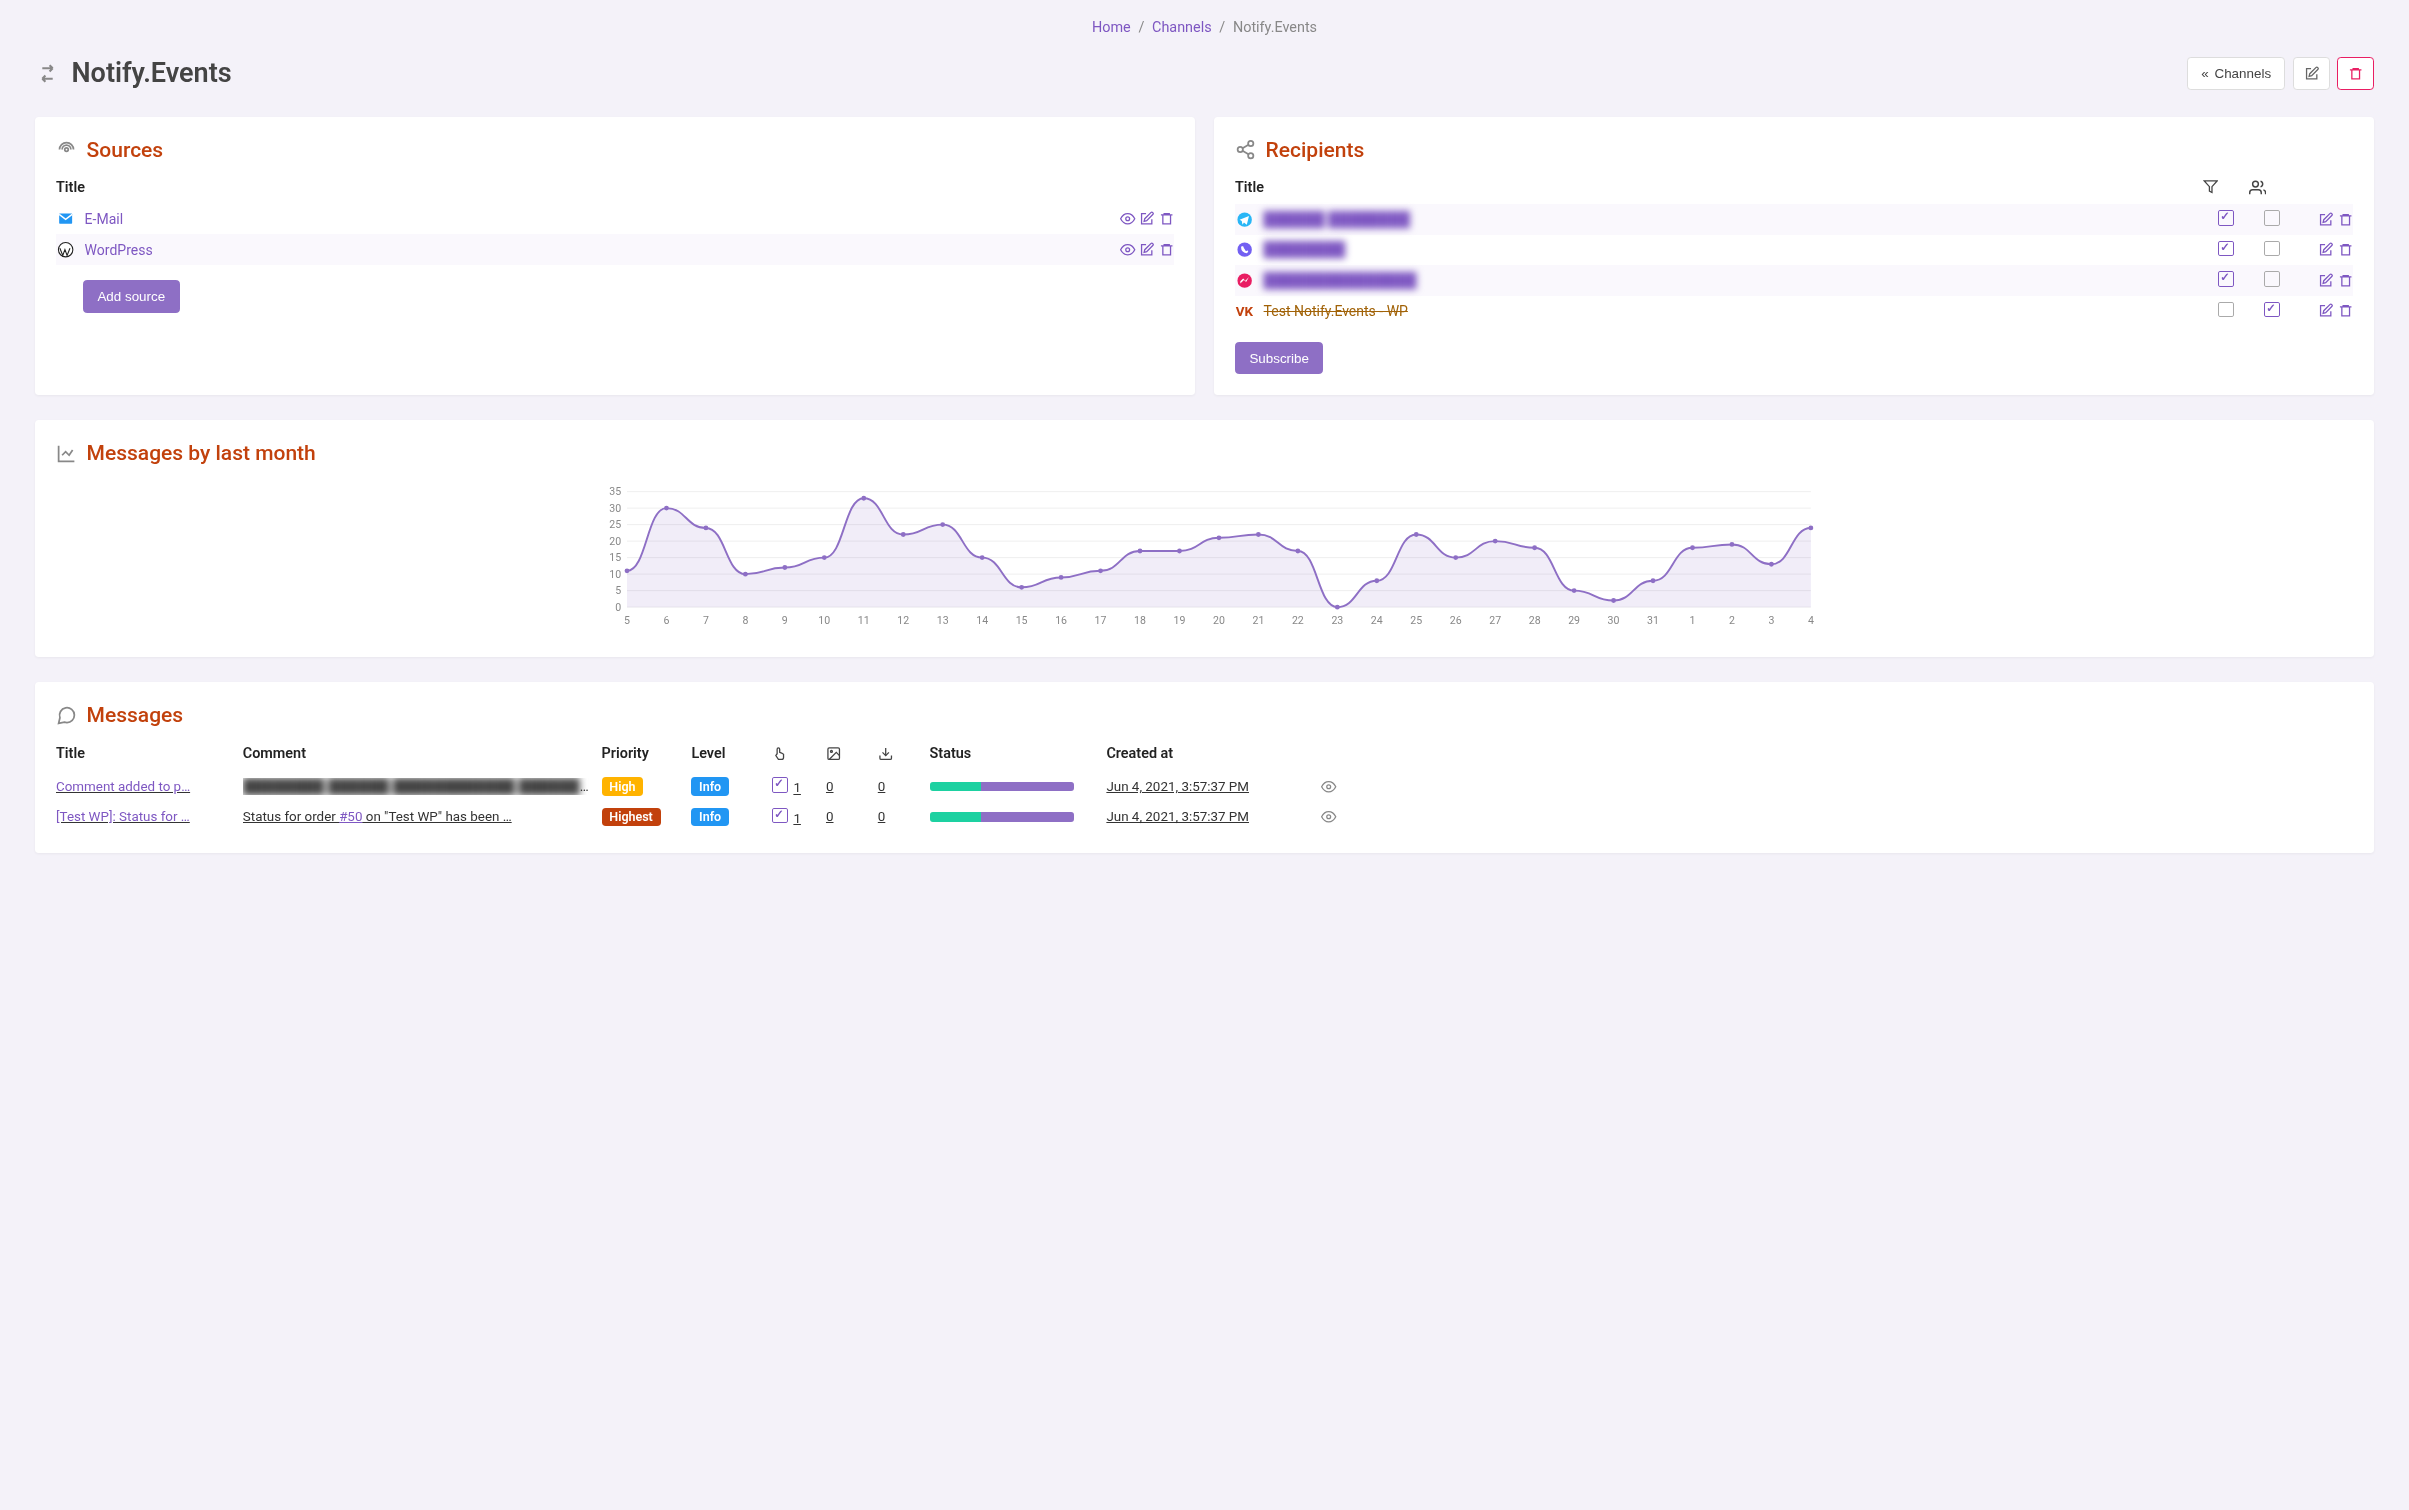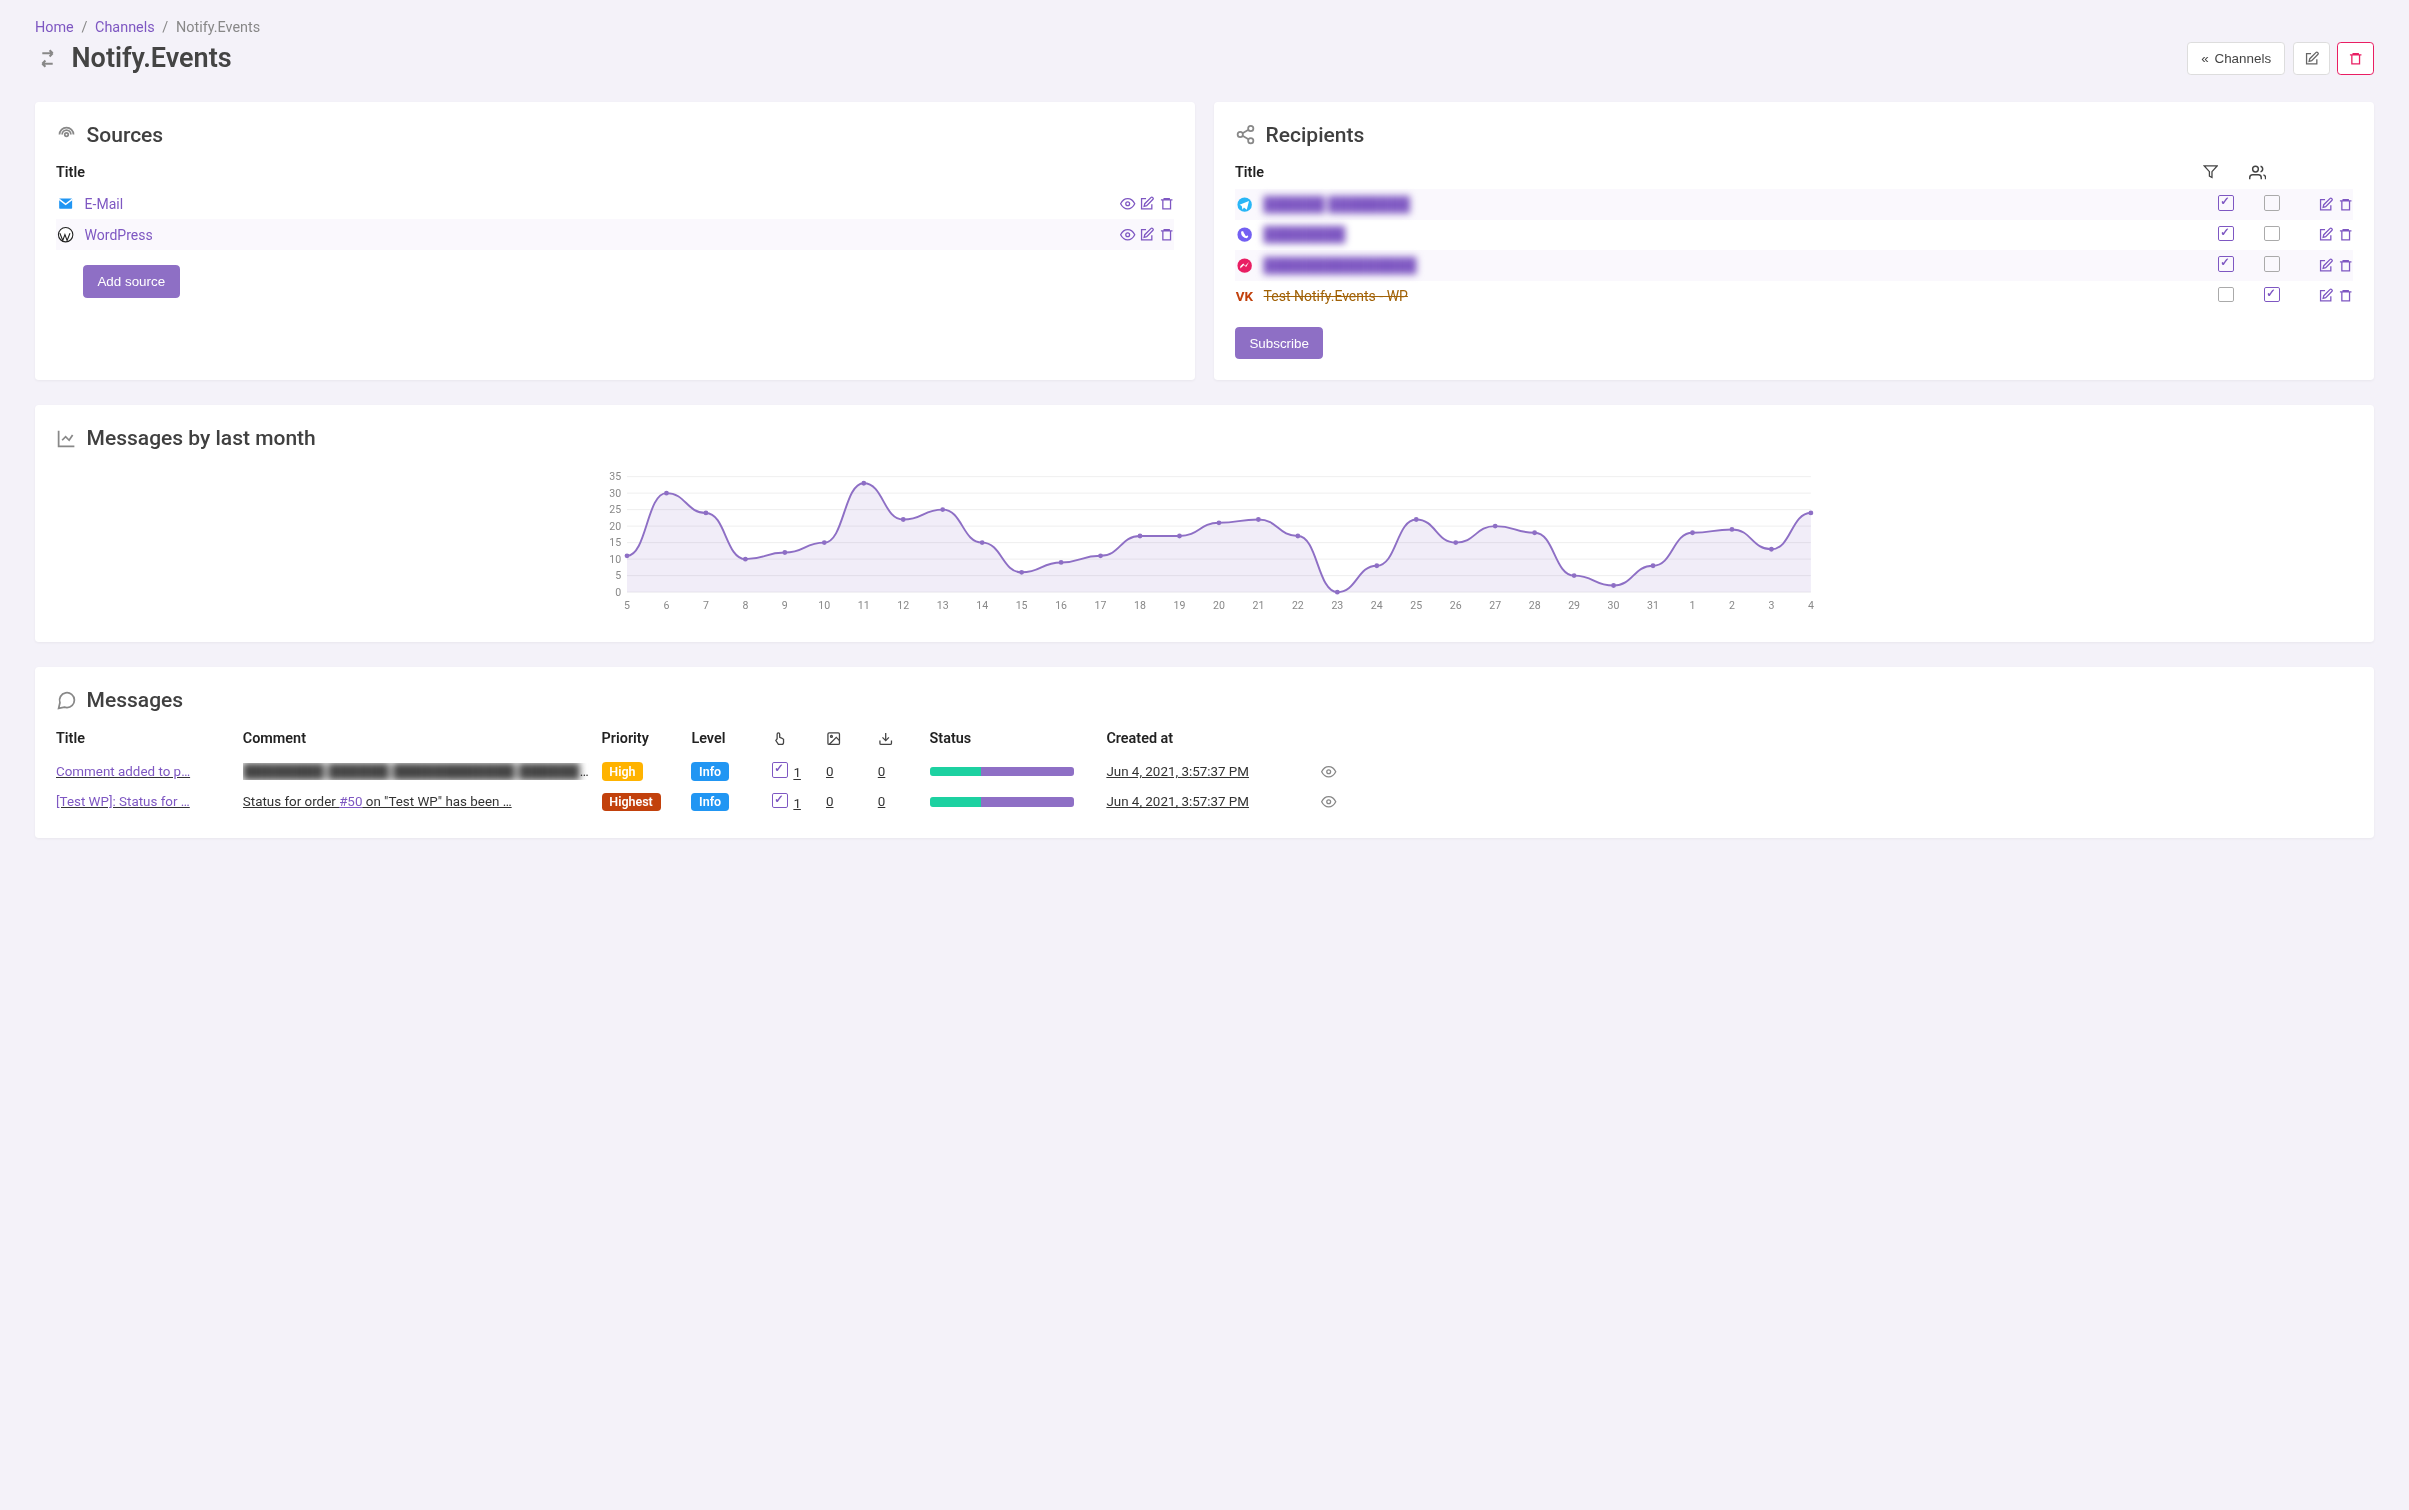--- a/index.html
+++ b/index.html
@@ -1,32 +1,32 @@
 <!DOCTYPE html>
 <html><head>
 <meta charset="utf-8">
 <style>
 * { margin:0; padding:0; box-sizing:border-box; }
 body { font-family:-apple-system,BlinkMacSystemFont,"Segoe UI",Roboto,sans-serif; background:#f4f2f9; color:#333; font-size:13.4px; }
 .page { padding:19px 35px; }
-.breadcrumb { display:flex; gap:7.7px; align-items:center; margin-bottom:6px; font-size:14.4px; }
+.breadcrumb { display:flex; gap:7.7px; align-items:center; margin-bottom:21px; font-size:14.4px;justify-content:center; }
 .breadcrumb a { color:#7e57c2; text-decoration:none; }
 .breadcrumb .sep { color:#888; }
 .breadcrumb .current { color:#888; }
 .title-row { display:flex; justify-content:space-between; align-items:center; margin-bottom:27px; }
 .title-left { display:flex; align-items:center; gap:11.5px; }
 .title-left h1 { font-size:27px; font-weight:600; color:#444; }
 .title-actions { display:flex; gap:7.7px; }
 .btn { display:inline-flex; align-items:center; gap:5.8px; padding:7.7px 13.4px; border:1px solid #ddd; background:#fff; border-radius:3.8px; font-size:13.4px; cursor:pointer; color:#444; }
 .btn-icon { padding:7.7px 9.6px; }
 .btn-primary { background:#8e6fc5; color:#fff; border-color:#8e6fc5; }
 .btn-danger { background:#fff; color:#e91e63; border-color:#e91e63; }
 .grid-2 { display:grid; grid-template-columns:1fr 1fr; gap:19px; margin-bottom:25px; }
 .card { background:#fff; border-radius:3.8px; box-shadow:0 1px 2.9px rgba(0,0,0,0.05); padding:21px; }
-.card-title { display:flex; align-items:center; gap:9.6px; font-size:21px; font-weight:500; color:#404040; margin-bottom:17.3px; }
+.card-title { display:flex; align-items:center; gap:9.6px; font-size:21px; font-weight:500; color:#c2410c; margin-bottom:17.3px; }
 .card-title svg { color:#888; }
 .src-head,.rcp-head { display:flex; font-weight:600; color:#222; margin-bottom:7.7px; font-size:14.4px; }
 .src-head .col-title { flex:1; }
 .rcp-head .col-title { flex:1; }
 .rcp-head .col-icon { width:46px; text-align:center; }
 .src-row,.rcp-row { display:flex; align-items:center; padding:5.8px 0; }
 .src-row:nth-child(even),.rcp-row:nth-child(odd) { background:rgba(126,87,194,0.04); }
 .src-row .col-title,.rcp-row .col-title { flex:1; display:flex; align-items:center; gap:9.6px; }
 .src-row .col-title a, .rcp-row .col-title a { color:#7e57c2; text-decoration:none; font-size:14px; }
 .rcp-row.struck .col-title a { text-decoration:line-through; color:#a16207; }

